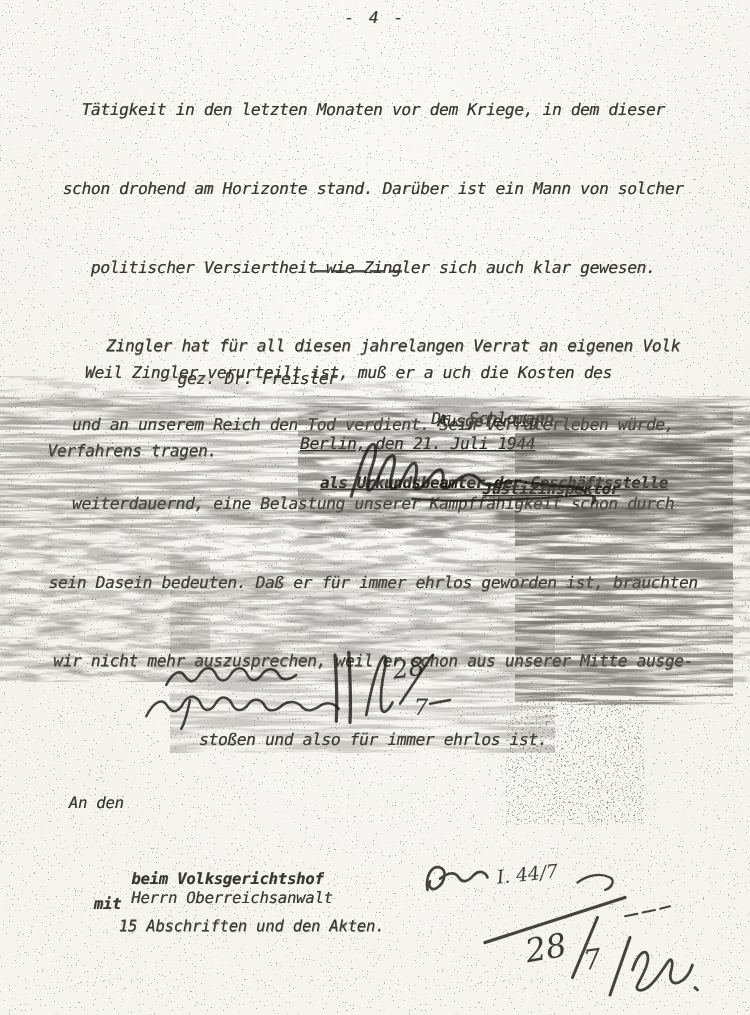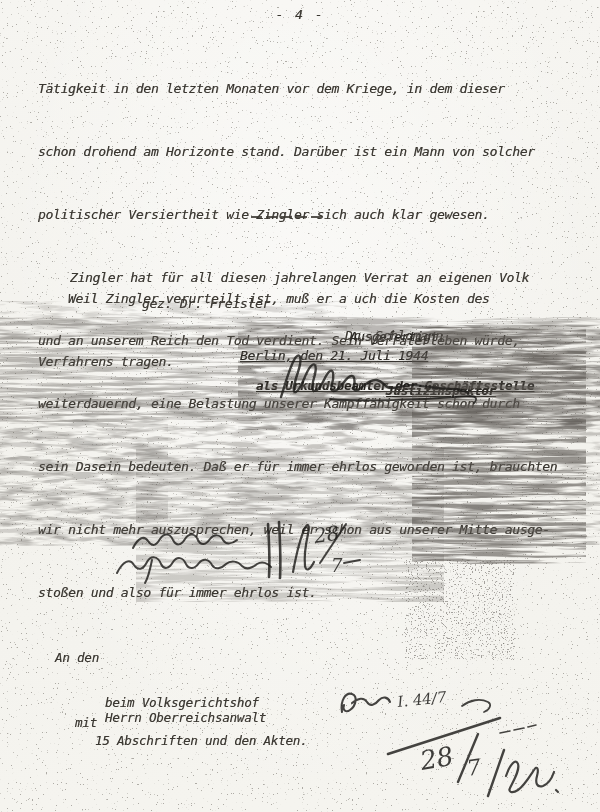--- a/index.html
+++ b/index.html
@@ -39,21 +39,21 @@
   .hw{stroke:#1d1c1a;fill:none;stroke-linecap:round;stroke-linejoin:round;opacity:0.82;}
   .hwtext{font-family:"DejaVu Serif","Liberation Serif",serif;font-style:italic;fill:#1d1c1a;opacity:0.85;}
 </style>
 </head>
 <body>
 
 <div class="page">
 
   <div class="typed pageno">- 4 -</div>
 
-  <div class="typed" style="left:38px;top:36px;width:545px;">
+  <div class="typed" style="left:26px;top:36px;width:545px;text-align:center;">
     <div>Tätigkeit in den letzten Monaten vor dem Kriege, in dem dieser</div>
     <div>schon drohend am Horizonte stand. Darüber ist ein Mann von solcher</div>
     <div>politischer Versiertheit wie Zingler sich auch klar gewesen.</div>
     <div class="indent1">Zingler hat für all diesen jahrelangen Verrat an eigenen Volk</div>
     <div>und an unserem Reich den Tod verdient. Sein Verräterleben würde,</div>
     <div>weiterdauernd, eine Belastung unserer Kampffähigkeit schon durch</div>
     <div>sein Dasein bedeuten. Daß er für immer ehrlos geworden ist, brauchten</div>
     <div>wir nicht mehr auszusprechen, weil er schon aus unserer Mitte ausge-</div>
     <div>stoßen und also für immer ehrlos ist.</div>
   </div>
@@ -66,24 +66,24 @@
   </div>
 
   <div class="typed" style="left:98px;top:293px;margin-left:44px;">gez. Dr. Freisler</div>
   <div class="typed" style="left:345px;top:293px;margin-top:32px;">Dr. Schlomann</div>
 
   <div class="typed small smudged" style="left:350px;top:331px;">Ausgefertigt:</div>
   <div class="typed smudged" style="left:240px;top:345px;text-decoration:underline;">Berlin, den 21. Juli 1944</div>
   <div class="typed small heavy" style="left:386px;top:385px;">Justizinspektor</div>
   <div class="typed small heavy" style="left:256px;top:380px;">als Urkundsbeamter der Geschäftsstelle</div>
 
-  <div class="typed small" style="left:55px;top:652px;">An den</div>
+  <div class="typed small" style="left:55px;top:636px;">An den</div>
   <div class="typed small" style="left:105px;top:712px;">Herrn Oberreichsanwalt</div>
-  <div class="typed small" style="left:105px;top:697px;">beim Volksgerichtshof</div>
-  <div class="typed small" style="left:75px;top:717px;">mit</div>
+  <div class="typed small" style="left:105px;top:697px;font-weight:bold;">beim Volksgerichtshof</div>
+  <div class="typed small" style="left:75px;top:717px;font-weight:bold;">mit</div>
   <div class="typed small" style="left:95px;top:735px;">15 Abschriften und den Akten.</div>
 
   <svg class="overlay" width="600" height="812" viewBox="0 0 600 812">
     <defs>
       <filter id="speck" x="0" y="0" width="100%" height="100%">
         <feTurbulence type="fractalNoise" baseFrequency="0.8" numOctaves="2" seed="11" stitchTiles="stitch"></feTurbulence>
         <feColorMatrix type="matrix" values="0 0 0 0 0.14  0 0 0 0 0.13  0 0 0 0 0.11  0 0 0 18 -13"></feColorMatrix>
       </filter>
       <filter id="speck2" x="0" y="0" width="100%" height="100%">
         <feTurbulence type="fractalNoise" baseFrequency="0.65" numOctaves="2" seed="29" stitchTiles="stitch"></feTurbulence>

